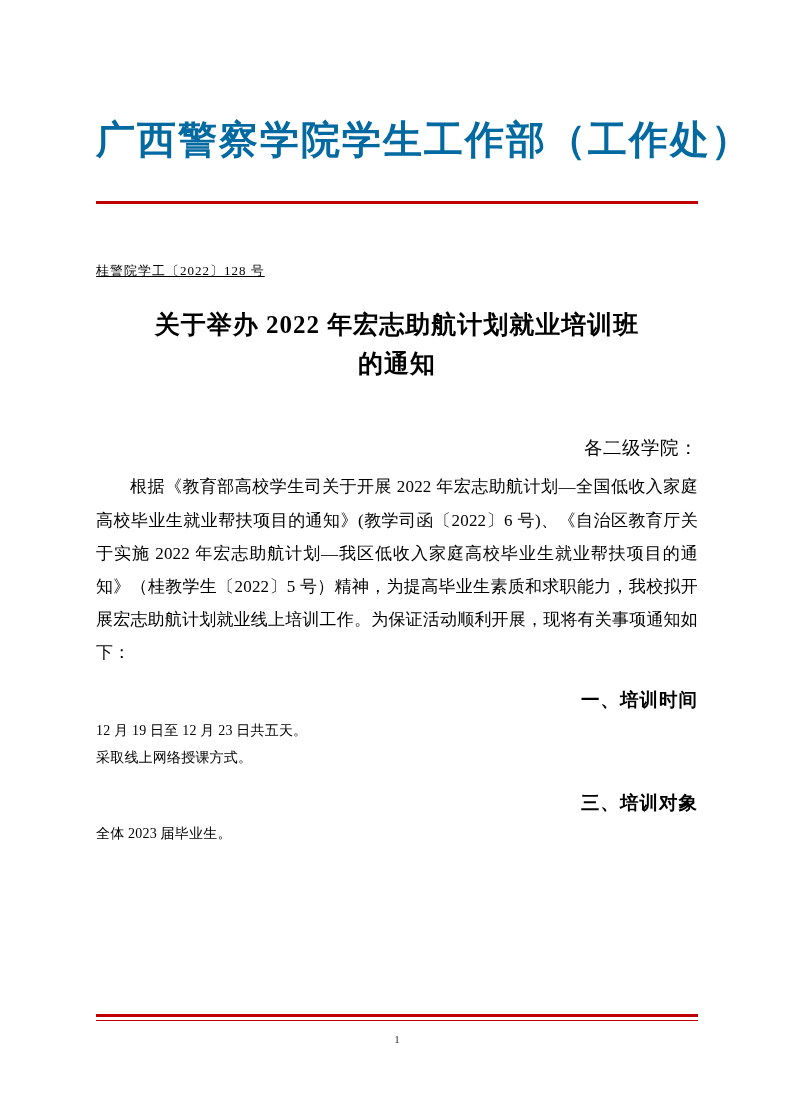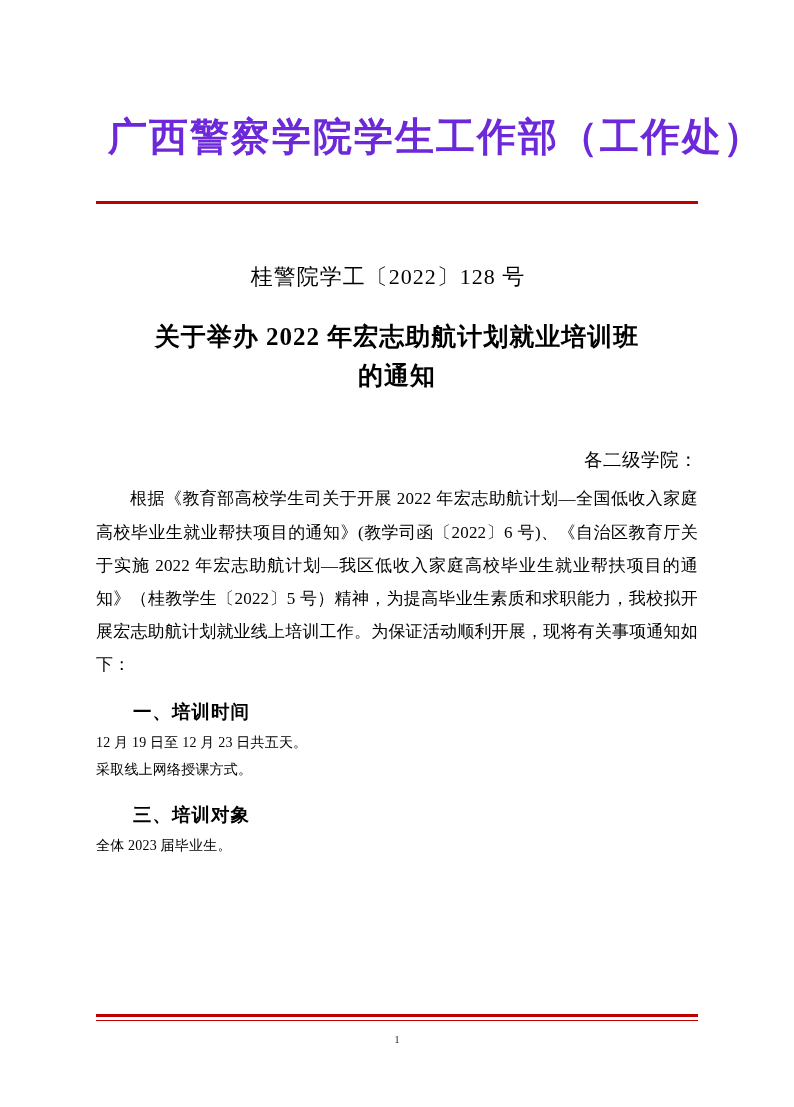--- a/index.html
+++ b/index.html
@@ -21,42 +21,42 @@
     height: 1107px;
     box-sizing: border-box;
     padding: 0 96px;
   }
   
   .masthead {
     padding-top: 118px;
     text-align: center;
   }
   .masthead-title {
-    color: #6d28d9;
-    font-family: Liberation Mono, monospace;
+    color: #0369a1;
+    font-family: Liberation Sans, sans-serif;
     font-weight: bold;
     font-size: 39px;
     letter-spacing: 2px;
     line-height: 1.15;
     white-space: nowrap;
-    margin-left: 12px;
   }
   .masthead-rule {
     margin-top: 38px;
     height: 3px;
     background: #c00000;
     width: 100%;
   }
   
   .doc-number {
     margin-top: 58px;
-    text-align: center;
-    font-size: 22px;
+    text-align: left;
+    font-size: 13px;
     letter-spacing: 1px;
     padding-right: 18px;
+    text-decoration: underline;
   }
   
   .doc-title {
     margin-top: 26px;
     text-align: center;
     font-weight: bold;
     font-size: 25px;
     line-height: 1.55;
     letter-spacing: 1px;
   }
@@ -80,20 +80,21 @@
     text-indent: 2em;
     letter-spacing: 0.2px;
   }
   .section-heading {
     margin-top: 14px;
     font-size: 18.5px;
     font-weight: bold;
     line-height: 1.9;
     text-indent: 2em;
     letter-spacing: 1px;
+    text-align: right;
   }
   .section-body {
     font-size: 14px;
     line-height: 1.9;
     letter-spacing: 0.2px;
   }
   
   .footer-rules {
     position: absolute;
     left: 96px;

